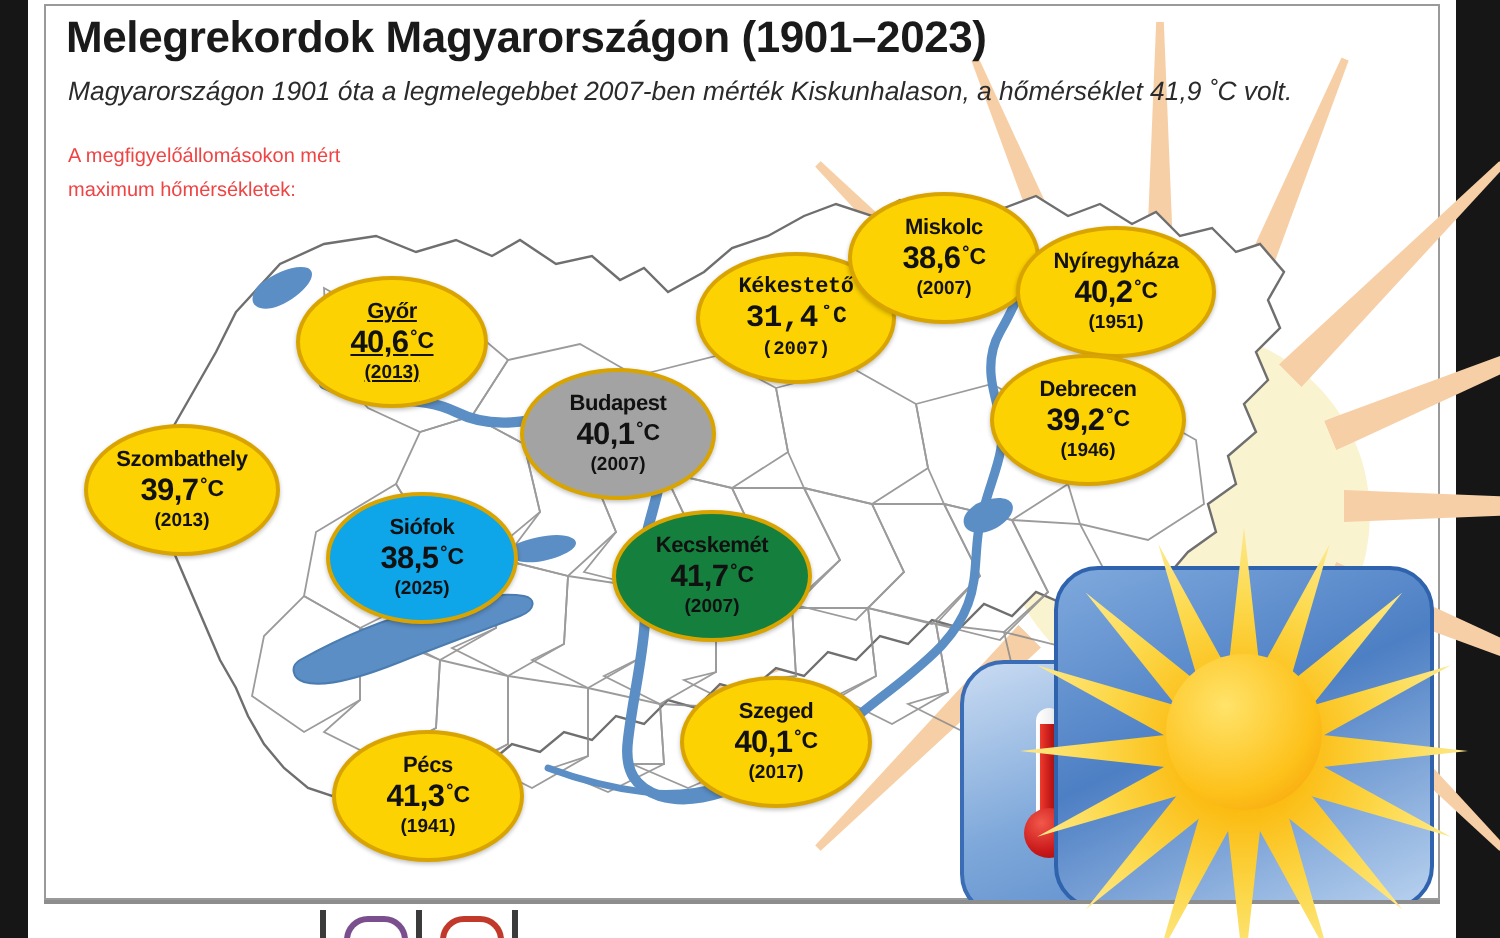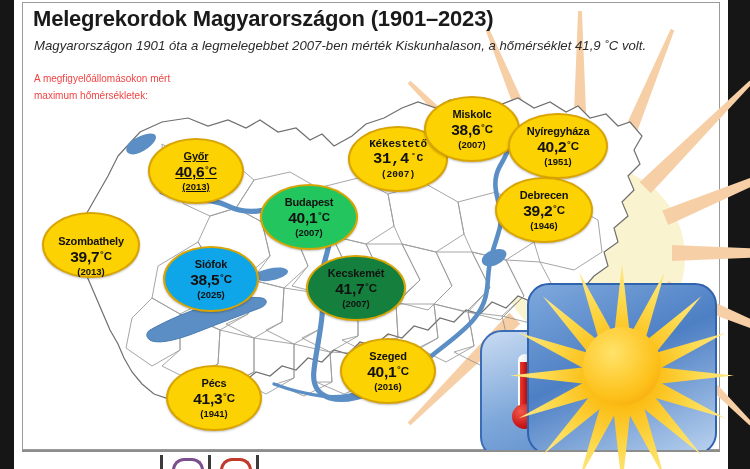--- a/index.html
+++ b/index.html
@@ -178,59 +178,59 @@
 
       <path fill="#5b8ec4" d="M236,188 C246,184 258,182 264,185 C268,187 266,191 258,194 C248,198 238,198 234,195 C231,193 232,190 236,188 Z"></path>
 
       <path fill="#5b8ec4" d="M108,58 C116,52 126,48 132,50 C136,52 134,58 126,64 C118,70 110,72 106,69 C103,67 104,62 108,58 Z"></path>
 
       <path fill="#5b8ec4" d="M466,168 C474,164 482,164 484,168 C486,172 481,178 474,181 C467,184 461,182 460,178 C459,174 462,171 466,168 Z"></path>
     </svg>
   </div>
 
   <div id="bubbles">
-      <div class="bubble" style="left: 42px; top: 212px; width: 94px; height: 62px; background: rgb(252, 210, 2); border-color: rgb(217, 164, 0); justify-content: flex-end;">
+      <div class="bubble" style="left: 42px; top: 212px; width: 94px; height: 62px; background: rgb(252, 210, 2); border-color: rgb(217, 164, 0);">
         <div class="city">Szombathely</div>
         <div class="temp">39,7<span class="unit">˚C</span></div>
         <div class="year">(2013)</div>
       </div>
       <div class="bubble" style="left: 148px; top: 138px; width: 92px; height: 62px; background: rgb(252, 210, 2); border-color: rgb(217, 164, 0); text-decoration: underline;">
         <div class="city">Győr</div>
         <div class="temp">40,6<span class="unit">˚C</span></div>
         <div class="year">(2013)</div>
       </div>
       <div class="bubble" style="left: 163px; top: 246px; width: 92px; height: 62px; background: #0ea5e9; border-color: rgb(217, 164, 0);">
         <div class="city">Siófok</div>
         <div class="temp">38,5<span class="unit">˚C</span></div>
         <div class="year">(2025)</div>
       </div>
       <div class="bubble" style="left: 166px; top: 365px; width: 92px; height: 62px; background: rgb(252, 210, 2); border-color: rgb(217, 164, 0);">
         <div class="city">Pécs</div>
         <div class="temp">41,3<span class="unit">˚C</span></div>
         <div class="year">(1941)</div>
       </div>
-      <div class="bubble" style="left: 260px; top: 184px; width: 94px; height: 62px; background: #22c55e; border-color: rgb(217, 164, 0);">
+      <div class="bubble" style="left: 260px; top: 184px; width: 94px; height: 62px; background: #a3a3a3; border-color: rgb(217, 164, 0);">
         <div class="city">Budapest</div>
         <div class="temp">40,1<span class="unit">˚C</span></div>
         <div class="year">(2007)</div>
       </div>
       <div class="bubble" style="left: 348px; top: 126px; width: 96px; height: 62px; background: rgb(252, 210, 2); border-color: rgb(217, 164, 0); font-family: Liberation Mono, monospace;">
         <div class="city">Kékestető</div>
         <div class="temp">31,4<span class="unit">˚C</span></div>
         <div class="year">(2007)</div>
       </div>
       <div class="bubble" style="left: 306px; top: 255px; width: 96px; height: 62px; background: #15803d; border-color: rgb(217, 164, 0);">
         <div class="city">Kecskemét</div>
         <div class="temp">41,7<span class="unit">˚C</span></div>
         <div class="year">(2007)</div>
       </div>
       <div class="bubble" style="left: 340px; top: 338px; width: 92px; height: 62px; background: rgb(252, 210, 2); border-color: rgb(217, 164, 0);">
         <div class="city">Szeged</div>
         <div class="temp">40,1<span class="unit">˚C</span></div>
-        <div class="year">(2016)</div>
+        <div class="year">(2017)</div>
       </div>
       <div class="bubble" style="left: 424px; top: 96px; width: 92px; height: 62px; background: rgb(252, 210, 2); border-color: rgb(217, 164, 0);">
         <div class="city">Miskolc</div>
         <div class="temp">38,6<span class="unit">˚C</span></div>
         <div class="year">(2007)</div>
       </div>
       <div class="bubble" style="left: 508px; top: 113px; width: 96px; height: 62px; background: rgb(252, 210, 2); border-color: rgb(217, 164, 0);">
         <div class="city">Nyíregyháza</div>
         <div class="temp">40,2<span class="unit">˚C</span></div>
         <div class="year">(1951)</div>

